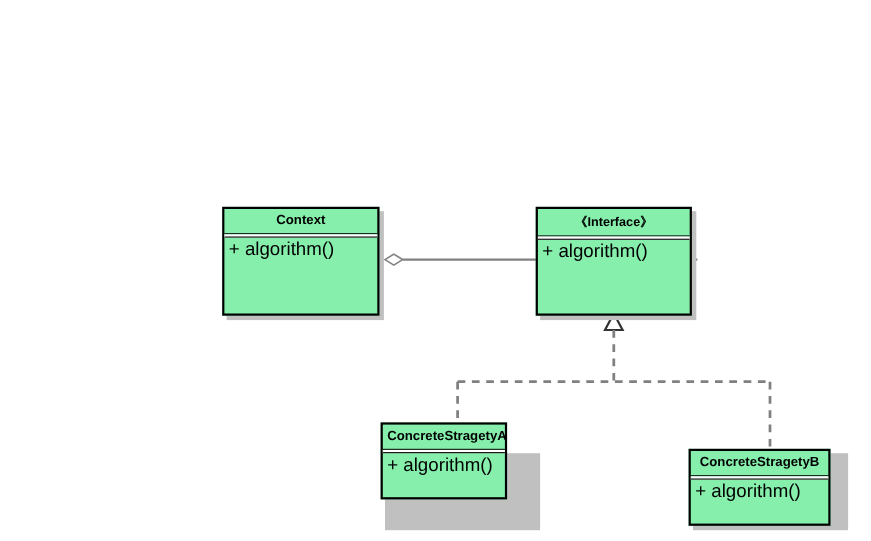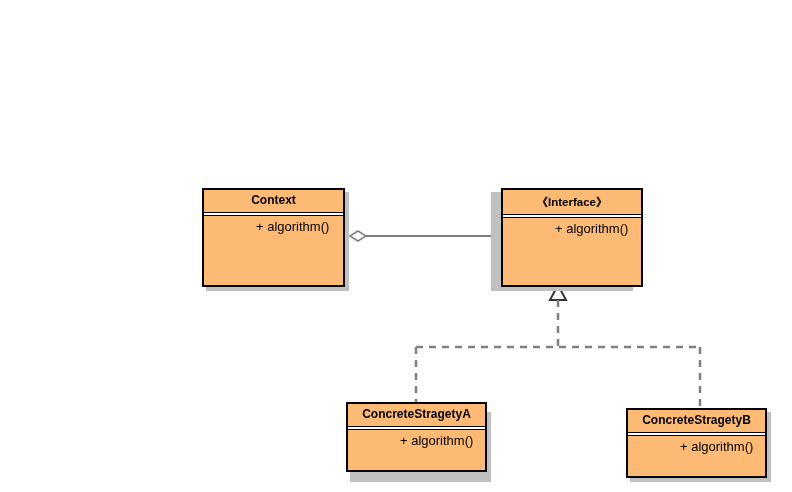--- a/index.html
+++ b/index.html
@@ -20,21 +20,21 @@
     left: 0;
     top: 0;
     width: 792px;
     height: 492px;
   }
 
   
   .uml-class {
     position: absolute;
     box-sizing: border-box;
-    background: #fdba74;
+    background: #86efac;
     border: 2px solid #000000;
     z-index: 5;
   }
   .uml-shadow {
     position: absolute;
     background: #c0c0c0;
     z-index: 2;
   }
   .uml-header {
     box-sizing: border-box;
@@ -59,25 +59,24 @@
   }
   .uml-name {
     display: block;
     font-weight: bold;
     font-size: 12px;
     line-height: 15px;
   }
   .uml-members {
     box-sizing: border-box;
     padding: 3px 2px 3px 4px;
-    font-size: 13px;
+    font-size: 17px;
     line-height: 15px;
     color: #000000;
     word-break: break-word;
-    margin-left: 48px;
   }
   .uml-member {
     display: block;
     white-space: pre-wrap;
   }
 </style>
 </head>
 <body>
 
 <div id="canvas">
@@ -103,43 +102,43 @@
     <div class="uml-header">
       <span class="uml-name">Context</span>
     </div>
     <div class="uml-header-gap"></div>
     <div class="uml-members">
       <span class="uml-member">+ algorithm()</span>
     </div>
   </div>
 
   <div class="uml-shadow" style="left:491px; top:192px; width:142px; height:99px;"></div>
-  <div class="uml-class" style="left:501px; top:188px; width:142px; height:99px;">
+  <div class="uml-class" style="left:487px; top:188px; width:142px; height:99px;">
     <div class="uml-header" style="padding-top:5px; padding-bottom:5px;">
       <span class="uml-stereotype">《Interface》</span>
     </div>
     <div class="uml-header-gap"></div>
     <div class="uml-members">
       <span class="uml-member">+ algorithm()</span>
     </div>
   </div>
 
   <div class="uml-shadow" style="left:350px; top:412px; width:141px; height:70px;"></div>
-  <div class="uml-class" style="left:346px; top:402px; width:141px; height:70px;">
+  <div class="uml-class" style="left:346px; top:384px; width:115px; height:70px;">
     <div class="uml-header">
       <span class="uml-name">ConcreteStragetyA</span>
     </div>
     <div class="uml-header-gap"></div>
     <div class="uml-members">
       <span class="uml-member">+ algorithm()</span>
     </div>
   </div>
 
   <div class="uml-shadow" style="left:630px; top:412px; width:141px; height:70px;"></div>
-  <div class="uml-class" style="left:626px; top:408px; width:141px; height:70px;">
+  <div class="uml-class" style="left:626px; top:408px; width:129px; height:70px;">
     <div class="uml-header">
       <span class="uml-name">ConcreteStragetyB</span>
     </div>
     <div class="uml-header-gap"></div>
     <div class="uml-members">
       <span class="uml-member">+ algorithm()</span>
     </div>
   </div>
 
 </div>

